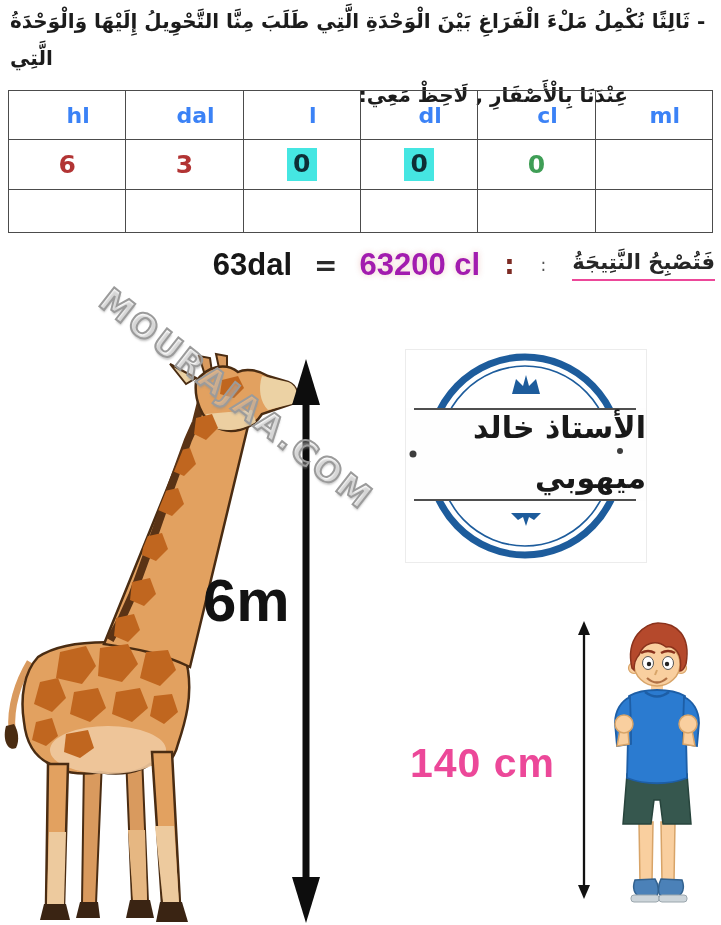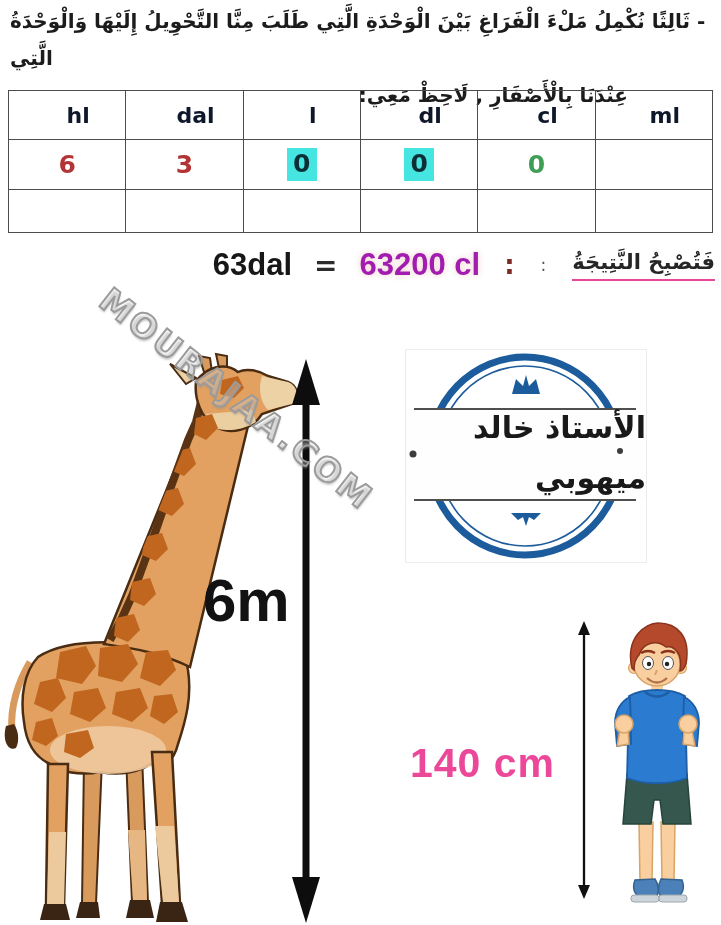--- a/index.html
+++ b/index.html
@@ -10,21 +10,21 @@
   
   .intro{position:absolute;top:3px;left:10px;right:8px;direction:rtl;color:#1c1c1c;
          font-weight:bold;font-size:20px;line-height:1.85;}
   .intro-line1{text-align:left;}
   .intro-line2{text-align:right;margin-left:0;margin-right:85px;}
   
   .units-table{position:absolute;left:8px;top:90px;width:705px;height:143px;
                border-collapse:collapse;table-layout:fixed;}
   .units-table td{border:1.6px solid #4c4c4c;text-align:center;vertical-align:middle;
                   font-weight:bold;padding:0;}
-  .units-table tr.hdr td{height:48px;font-size:22px;color:#0f172a;padding-left:22px;}
+  .units-table tr.hdr td{height:48px;font-size:22px;color:#3b82f6;padding-left:22px;}
   .units-table tr.vals td{height:49px;font-size:25px;}
   .units-table tr.empty td{height:42px;}
   .v-red{color:#b23434;}
   .v-green{color:#3f9e56;}
   .hi-cyan{background:#45e6e2;color:#0e2e36;padding:3px 6px 5px 6px;display:inline-block;line-height:1;}
   
   .result-line{position:absolute;top:241px;left:0;right:6px;height:48px;
                display:flex;justify-content:flex-end;align-items:center;gap:22px;}
   .res-lhs{font-weight:bold;font-size:31px;color:#171717;font-family:"Liberation Sans",sans-serif;}
   .res-eq{font-weight:bold;font-size:28px;color:#2c2c2c;}

